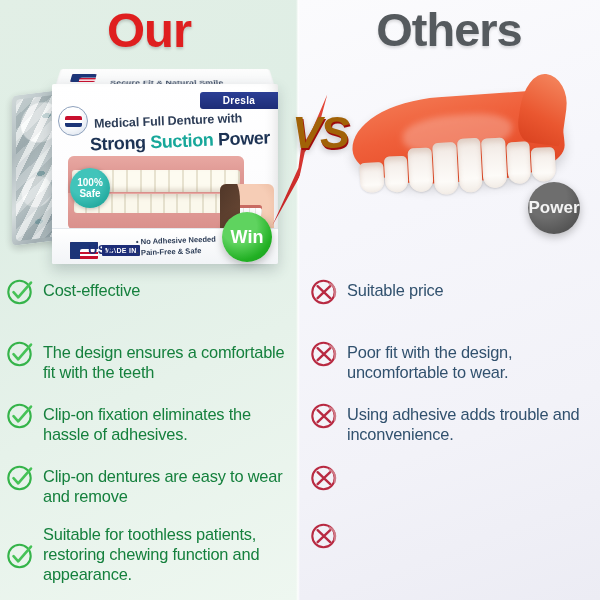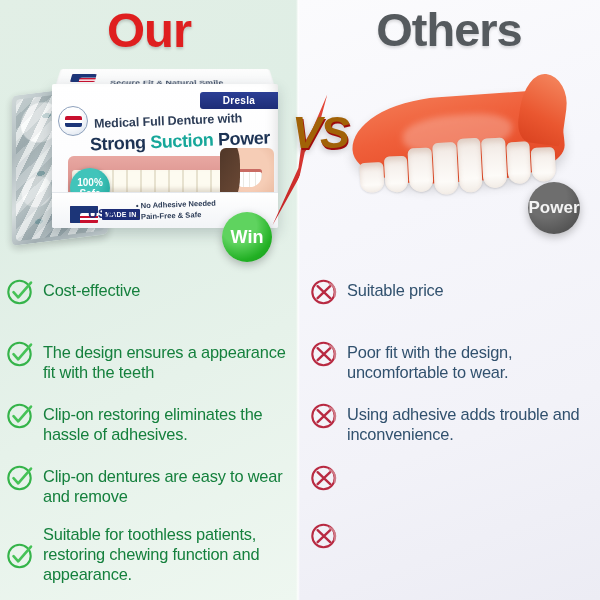--- a/index.html
+++ b/index.html
@@ -85,21 +85,21 @@
   }
   .box-top-flag {
     position: absolute; left: 14px; top: 8px; width: 26px; height: 13px; border-radius: 2px;
     background:
       linear-gradient(180deg,#c8102e 0 14%,#fff 14% 28%,#c8102e 28% 42%,#fff 42% 56%,
                       #c8102e 56% 70%,#fff 70% 84%,#c8102e 84% 100%);
     box-shadow: inset 10px 7px 0 -1px #1c3578;
   }
 
   .box-face {
-    position: absolute; left: 2px; top: 30px; width: 226px; height: 144px;
+    position: absolute; left: 2px; top: 30px; width: 226px; height: 180px;
     background: linear-gradient(180deg,#ffffff 0%,#fdfdfe 46%,#f7f8fa 100%);
     border-radius: 2px;
     box-shadow: 0 6px 14px rgba(40,60,70,.22), inset -10px 0 16px -12px rgba(0,0,0,.2);
     overflow: hidden;
   }
   .brand-tag {
     position: absolute; right: 0; top: 8px; width: 78px; height: 17px;
     background: linear-gradient(180deg,#2c3f95 0%,#1d2d77 100%);
     border-radius: 3px 0 0 3px;
     color: #fff; font-size: 10px; font-weight: 700;
@@ -399,31 +399,31 @@
       <span class="txt">Cost-effective</span>
     </div>
 
     <div class="item i1">
       <span class="ic">
         <svg viewBox="0 0 29 29">
           <circle cx="13.5" cy="15" r="11.2" fill="none" stroke="#35b44a" stroke-width="2.1"></circle>
           <path d="M7.5 15.2 L12.2 20.4 L25 5.6" fill="none" stroke="#46c257" stroke-width="2.6" stroke-linecap="round" stroke-linejoin="round"></path>
         </svg>
       </span>
-      <span class="txt">The design ensures a appearance fit with the teeth</span>
+      <span class="txt">The design ensures a comfortable fit with the teeth</span>
     </div>
 
     <div class="item i2">
       <span class="ic">
         <svg viewBox="0 0 29 29">
           <circle cx="13.5" cy="15" r="11.2" fill="none" stroke="#35b44a" stroke-width="2.1"></circle>
           <path d="M7.5 15.2 L12.2 20.4 L25 5.6" fill="none" stroke="#46c257" stroke-width="2.6" stroke-linecap="round" stroke-linejoin="round"></path>
         </svg>
       </span>
-      <span class="txt">Clip-on restoring eliminates the hassle of adhesives.</span>
+      <span class="txt">Clip-on fixation eliminates the hassle of adhesives.</span>
     </div>
 
     <div class="item i3">
       <span class="ic">
         <svg viewBox="0 0 29 29">
           <circle cx="13.5" cy="15" r="11.2" fill="none" stroke="#35b44a" stroke-width="2.1"></circle>
           <path d="M7.5 15.2 L12.2 20.4 L25 5.6" fill="none" stroke="#46c257" stroke-width="2.6" stroke-linecap="round" stroke-linejoin="round"></path>
         </svg>
       </span>
       <span class="txt">Clip-on dentures are easy to wear and remove</span>

